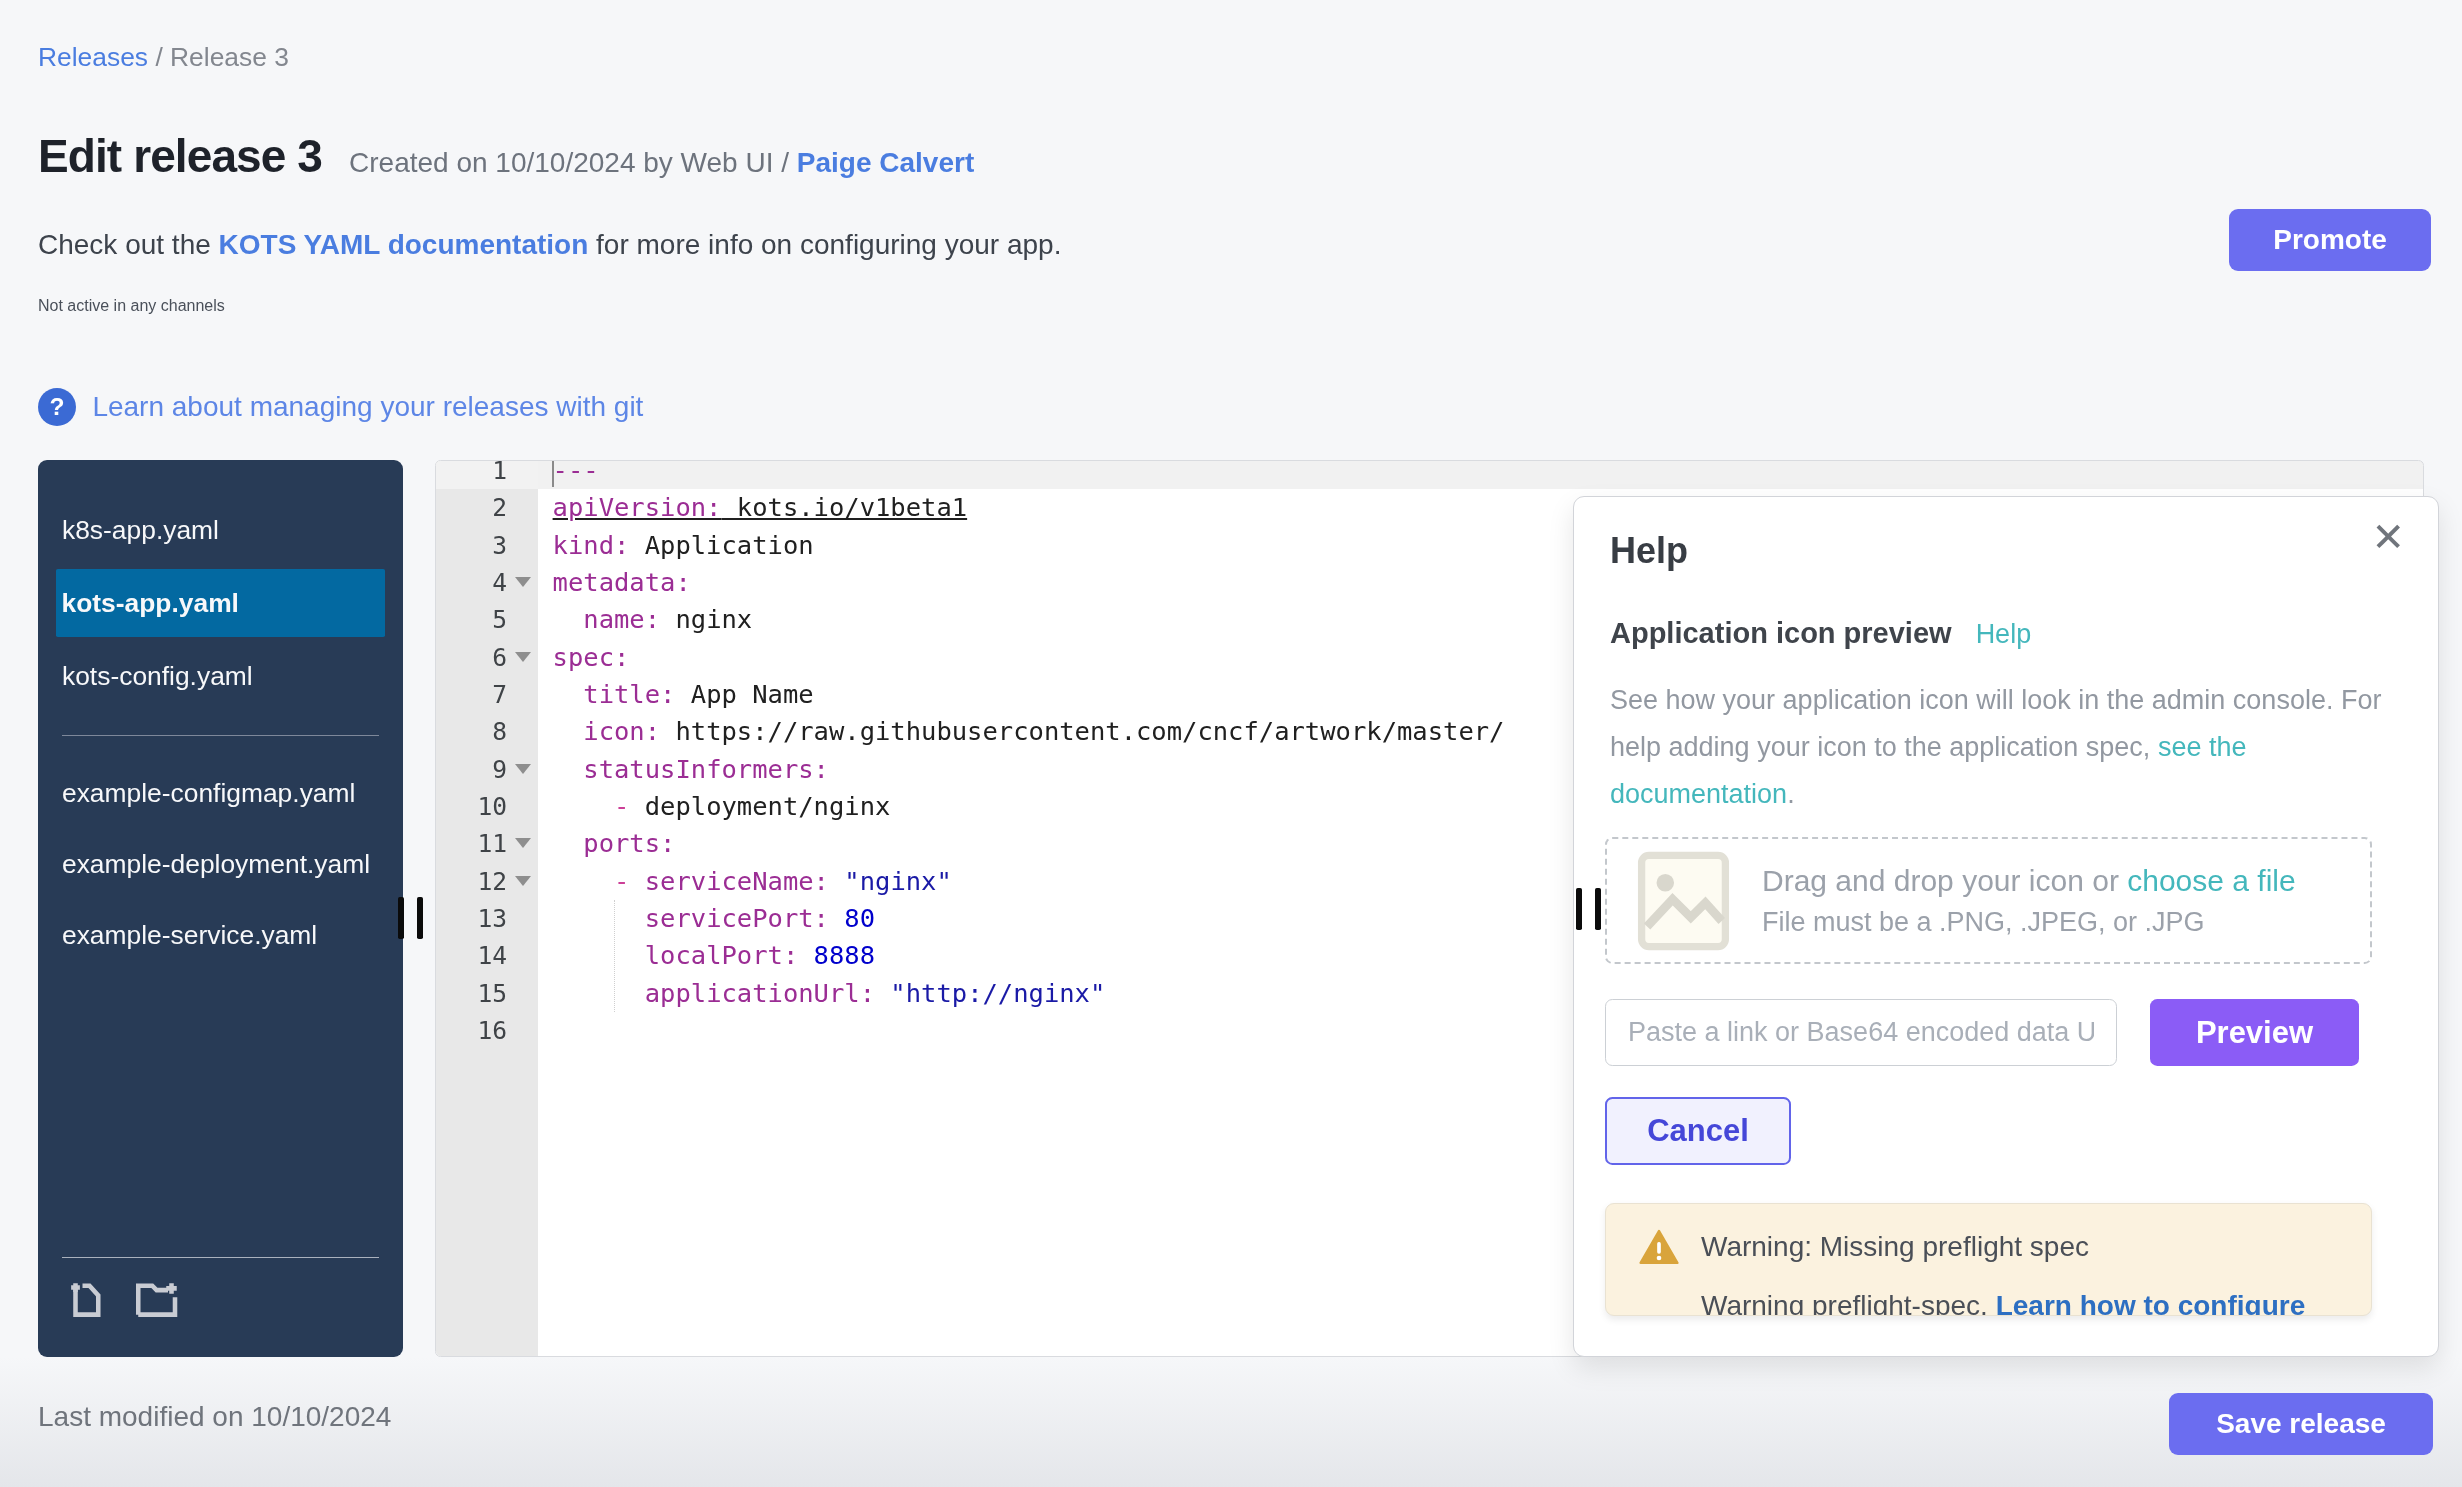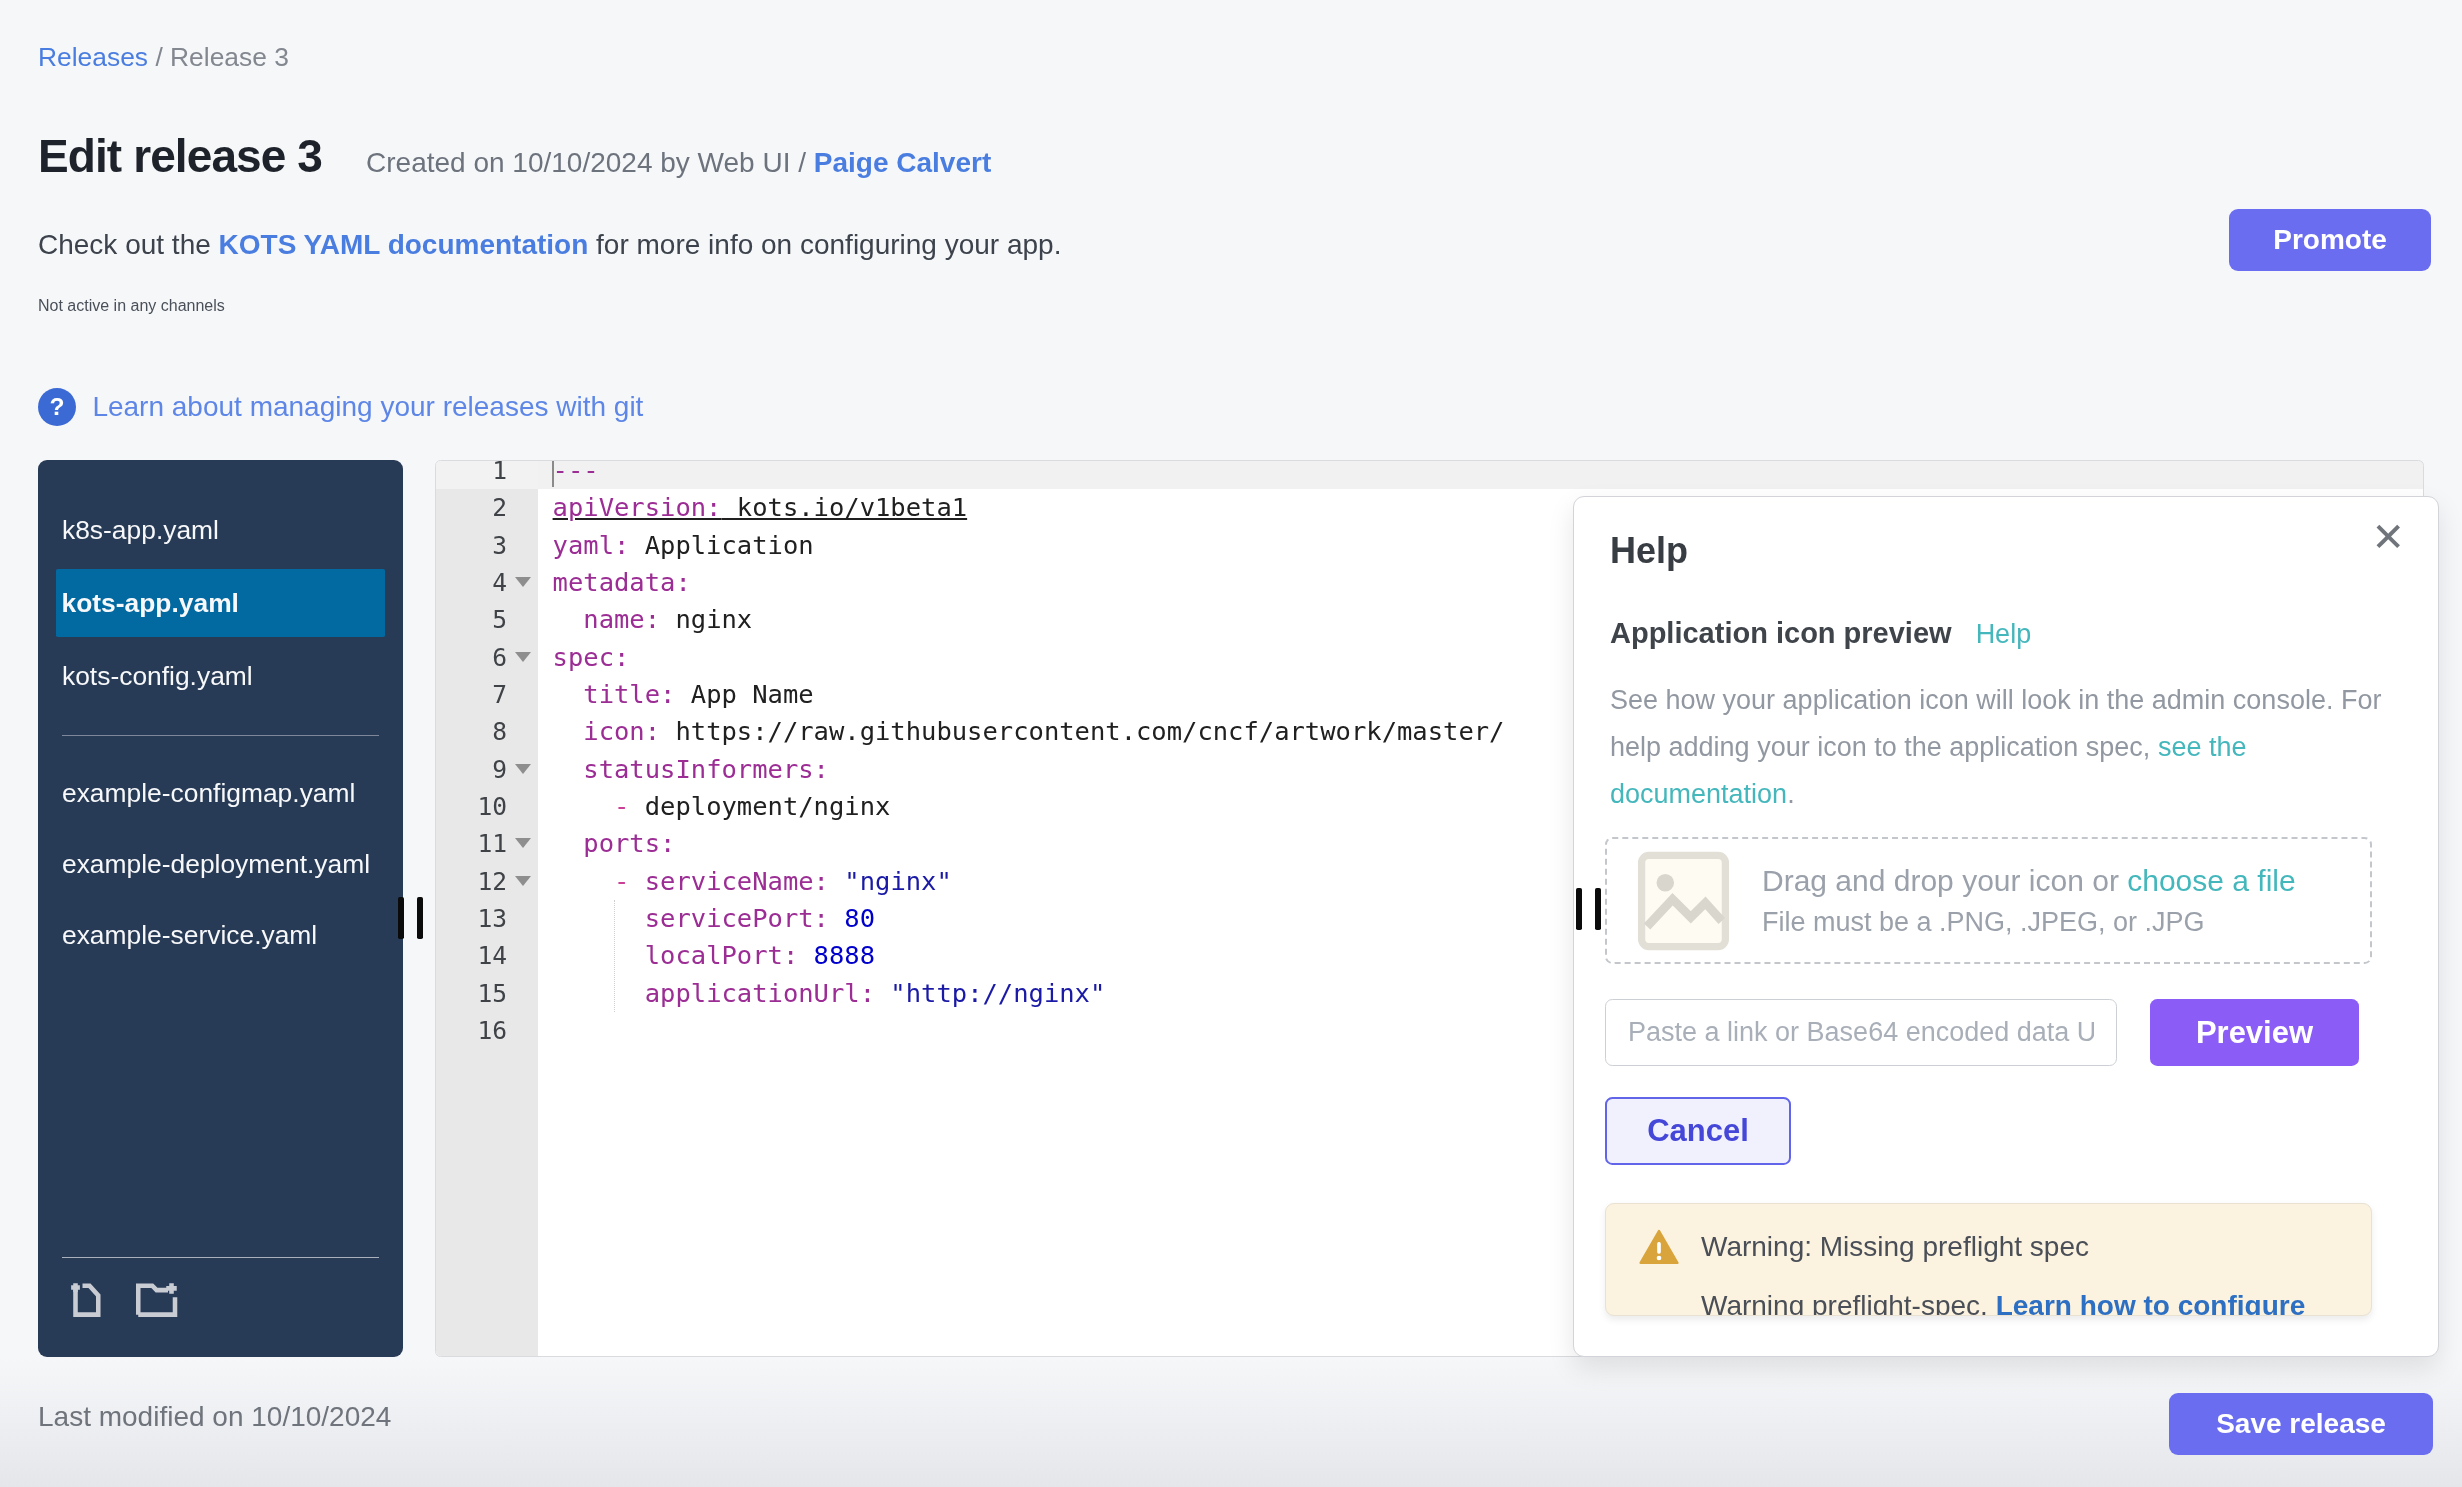--- a/index.html
+++ b/index.html
@@ -4,21 +4,21 @@
 <style>
   html,body{margin:0;padding:0;background:#eef0f3;}
   #app{position:relative;width:2462px;height:1488px;background:#f6f7f9;overflow:hidden;
        font-family:"Liberation Sans",sans-serif;color:#3d434c;}
   .abs{position:absolute;}
 
   
   .breadcrumb{left:38px;top:42px;font-size:26.4px;}
   .bc-link{color:#4a7de0;cursor:pointer;}
   .bc-sep,.bc-cur{color:#83878f;}
-  .title-row{left:38px;top:129px;display:flex;align-items:baseline;gap:44px;}
+  .title-row{left:38px;top:129px;display:flex;align-items:baseline;gap:27px;}
   .page-title{font-size:46px;font-weight:700;color:#1e222a;letter-spacing:-0.9px;}
   .created-meta{font-size:28px;color:#6d737d;}
   .created-meta .author{color:#4a7de0;font-weight:600;cursor:pointer;}
   .intro{left:38px;top:229px;font-size:28px;color:#3d434c;}
   .intro .doc-link{color:#4a7de0;font-weight:600;cursor:pointer;}
   .channels{left:38px;top:297px;font-size:16px;color:#4a505a;}
   .git-row{left:38px;top:388px;display:flex;align-items:center;gap:16.4px;}
   .q-icon{width:38px;height:38px;border-radius:50%;background:#3b6ad4;color:#fff;
           font-size:24.6px;font-weight:700;display:flex;align-items:center;justify-content:center;}
   .git-link{font-size:28px;color:#5d86e6;cursor:pointer;}
@@ -168,21 +168,21 @@
         <div class="gutter-row" style="top: 439px;">13</div>
         <div class="gutter-row" style="top: 476px;">14</div>
         <div class="gutter-row" style="top: 514px;">15</div>
         <div class="gutter-row" style="top: 551px;">16</div>
       </div>
     <div class="code-area" id="code-area">
         <div class="row-hl" style="top: -9px;"></div>
         <div class="cursor-bar" style="left: 13.7px; top: -7.3px;"></div>
         <div class="code-line" style="top: -9px;"><span class="tok-k">---</span></div>
         <div class="code-line" style="top: 28px; text-decoration: underline;"><span class="tok-k">apiVersion:</span><span class="tok-p"> kots.io/v1beta1</span></div>
-        <div class="code-line" style="top: 66px;"><span class="tok-k">yaml:</span><span class="tok-p"> Application</span></div>
+        <div class="code-line" style="top: 66px;"><span class="tok-k">kind:</span><span class="tok-p"> Application</span></div>
         <div class="code-line" style="top: 103px;"><span class="tok-k">metadata:</span></div>
         <div class="code-line" style="top: 140px;"><span class="tok-p">  </span><span class="tok-k">name:</span><span class="tok-p"> nginx</span></div>
         <div class="code-line" style="top: 178px;"><span class="tok-k">spec:</span></div>
         <div class="code-line" style="top: 215px;"><span class="tok-p">  </span><span class="tok-k">title:</span><span class="tok-p"> App Name</span></div>
         <div class="code-line" style="top: 252px;"><span class="tok-p">  </span><span class="tok-k">icon:</span><span class="tok-p"> https://raw.githubusercontent.com/cncf/artwork/master/</span></div>
         <div class="code-line" style="top: 290px;"><span class="tok-p">  </span><span class="tok-k">statusInformers:</span></div>
         <div class="code-line" style="top: 327px;"><span class="tok-p">    </span><span class="tok-d">-</span><span class="tok-p"> deployment/nginx</span></div>
         <div class="code-line" style="top: 364px;"><span class="tok-p">  </span><span class="tok-k">ports:</span></div>
         <div class="code-line" style="top: 402px;"><span class="tok-p">    </span><span class="tok-d">-</span><span class="tok-p"> </span><span class="tok-k">serviceName:</span><span class="tok-s"> "nginx"</span></div>
         <div class="code-line" style="top: 439px;"><span class="tok-p">      </span><span class="tok-k">servicePort:</span><span class="tok-n"> 80</span></div>

